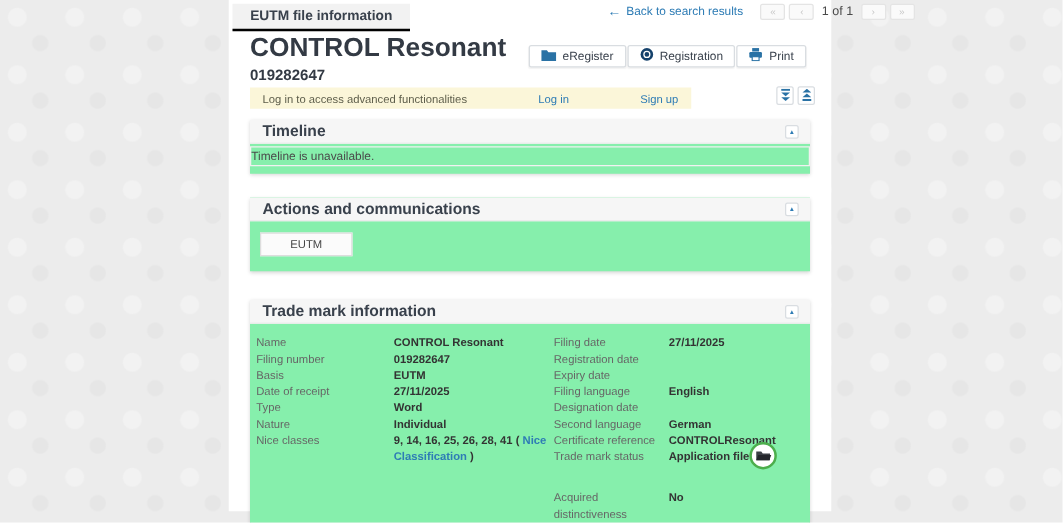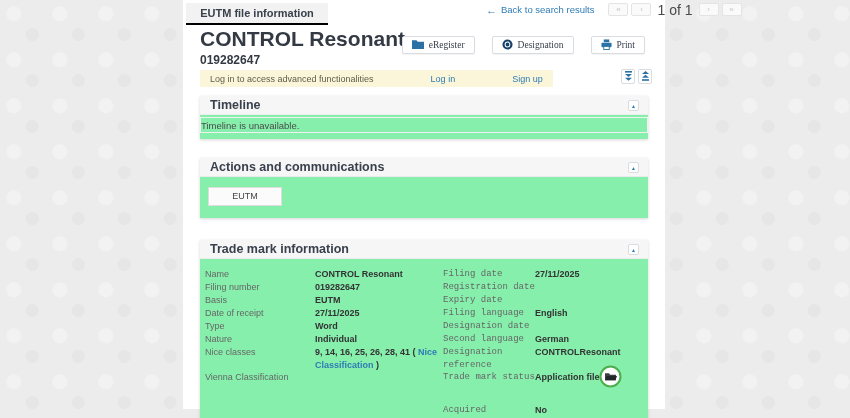--- a/index.html
+++ b/index.html
@@ -14,29 +14,29 @@
     background-size:46px 46px;
   }
   .content-col { position:absolute; left:183px; top:0; width:482px; height:409px; background:#fff; }
 
   
   .topnav { position:absolute; left:303px; top:2px; height:15px; display:flex; align-items:center; }
   .back-link { display:flex; align-items:center; gap:4px; color:#2e7cb5; font-size:9.5px; cursor:pointer; text-decoration:none; margin-right:14px; white-space:nowrap; }
   .back-arrow { font-size:11px; font-weight:bold; }
   .pager { display:flex; align-items:center; }
   .pgbtn { width:20px; height:13px; background:#fafafa; border:1px solid #e4e4e4; border-radius:2px; color:#c6c6c6; font-size:8px; line-height:10px; padding:0; margin-right:3px; cursor:default; }
-  .pg-label { font-size:14px; color:#4a4a4a; margin:0 6px 0 3px; white-space:nowrap; }
+  .pg-label { font-size:10px; color:#4a4a4a; margin:0 6px 0 3px; white-space:nowrap; }
 
   
   .tab { position:absolute; left:3px; top:3px; width:142px; height:22px; background:#f2f2f2; border-bottom:2px solid #000000; display:flex; align-items:center; justify-content:center; font-size:11px; font-weight:bold; color:#39414c; cursor:pointer; }
 
   .page-title { position:absolute; left:17px; top:27px; font-size:21px; font-weight:bold; color:#333a44; white-space:nowrap; }
   .app-number { position:absolute; left:17px; top:53px; font-size:12px; font-weight:bold; color:#333a44; }
 
-  .hdr-buttons { position:absolute; right:20px; top:36px; display:flex; gap:17px;font-family:Liberation Serif, serif; }
+  .hdr-buttons { position:absolute; right:20px; top:36px; display:flex; gap:1px; }
   .hbtn { display:inline-flex; align-items:center; gap:5px; height:18px; padding:0 9px; background:#fff; border:1px solid #d9dde1; border-radius:2px; font-size:9.5px; color:#39414c; cursor:pointer; box-shadow:0 1px 1px rgba(0,0,0,.05); white-space:nowrap; font-family:inherit; }
 
   .login-bar { position:absolute; left:17px; top:70px; height:17px; background:#fbf6d9; display:inline-flex; align-items:center; padding:0 10px; font-size:9px; color:#5d5d4a; white-space:nowrap; }
   .login-bar a { color:#2e7cb5; margin-left:13px; text-decoration:none;padding-left:44px; }
 
   .expand-controls { position:absolute; right:13px; top:69px; display:flex; gap:3px; }
   .xbtn { width:14px; height:15px; background:#fff; border:1px solid #d9dde1; border-radius:2px; display:flex; align-items:center; justify-content:center; padding:0; cursor:pointer; }
 
   
   .card { position:absolute; left:17px; width:448px; background:#86efac; box-shadow:0 1px 3px rgba(0,0,0,.16); }
@@ -54,21 +54,21 @@
 
   #tm-card .card-body { display:flex; padding:9px 0 4px 5px; }
   .fcol-left  { width:243px; }
   .fcol-right { flex:1; }
   .frow { display:flex; min-height:13px; line-height:12.5px; }
   .gap-before { margin-top:20px; }
   .flabel { font-size:9px; color:#666; }
   .fvalue { font-size:9px; font-weight:bold; color:#333; position:relative; }
   .fcol-left  .flabel { width:110px; flex:none; }
   .fcol-left  .fvalue { width:126px; }
-  .fcol-right .flabel { width:92px; flex:none;font-family:Liberation Mono, monospace; }
+  .fcol-right .flabel { width:92px; flex:none; }
   .fcol-right .fvalue { width:113px; }
   .blue-link { color:#2e7cb5; font-weight:bold; text-decoration:none; }
   .status-icon-wrap { position:absolute; left:64px; top:-6px; }
 </style>
 </head>
 <body>
 
 <div class="screen">
   <div class="content-col">
 
@@ -102,21 +102,21 @@
         </span>
         <span>eRegister</span>
       </button>
       <button class="hbtn">
         <span>
           <svg width="11" height="11" viewBox="0 0 12 12">
               <circle cx="6" cy="6" r="5.5" fill="#15416b"></circle>
               <circle cx="6" cy="6" r="2.6" fill="none" stroke="#ffffff" stroke-width="1.1"></circle>
             </svg>
         </span>
-        <span>Designation</span>
+        <span>Registration</span>
       </button>
       <button class="hbtn">
         <span>
           <svg width="11" height="11" viewBox="0 0 12 12">
               <rect x="3" y="0.5" width="6" height="3" fill="#2a72a5"></rect>
               <rect x="0.5" y="4" width="11" height="5" rx="1" fill="#2a72a5"></rect>
               <rect x="3" y="8" width="6" height="3.5" fill="#ffffff" stroke="#2a72a5" stroke-width="1"></rect>
             </svg>
         </span>
         <span>Print</span>
@@ -198,24 +198,20 @@
               <div class="fvalue"><span>Word</span></div>
             </div>
             <div class="frow">
               <div class="flabel">Nature</div>
               <div class="fvalue"><span>Individual</span></div>
             </div>
             <div class="frow">
               <div class="flabel">Nice classes</div>
               <div class="fvalue"><span>9, 14, 16, 25, 26, 28, 41 (</span><a href="#" class="blue-link"> Nice Classification</a><span> )</span></div>
             </div>
-            <div class="frow">
-              <div class="flabel">Vienna Classification</div>
-              <div class="fvalue"></div>
-            </div>
           </div>
         <div class="fcol-right" id="tm-right">
             <div class="frow">
               <div class="flabel">Filing date</div>
               <div class="fvalue"><span>27/11/2025</span></div>
             </div>
             <div class="frow">
               <div class="flabel">Registration date</div>
               <div class="fvalue"></div>
             </div>
@@ -229,21 +225,21 @@
             </div>
             <div class="frow">
               <div class="flabel">Designation date</div>
               <div class="fvalue"></div>
             </div>
             <div class="frow">
               <div class="flabel">Second language</div>
               <div class="fvalue"><span>German</span></div>
             </div>
             <div class="frow">
-              <div class="flabel">Designation reference</div>
+              <div class="flabel">Certificate reference</div>
               <div class="fvalue"><span>CONTROLResonant</span></div>
             </div>
             <div class="frow">
               <div class="flabel">Trade mark status</div>
               <div class="fvalue"><span>Application filed</span><span class="status-icon-wrap"><svg width="23" height="23" viewBox="0 0 23 23">
                     <circle cx="11.5" cy="11.5" r="10" fill="#ffffff" stroke="#4cae4c" stroke-width="2"></circle>
                     <path d="M6 8.2 L10 8.2 L11.2 9.8 L17 9.8 L17 15.2 L6 15.2 Z" fill="#3c4046"></path>
                     <path d="M6 15.2 L7.6 11 L18 11 L16.4 15.2 Z" fill="#23262b"></path>
                   </svg></span></div>
             </div>

